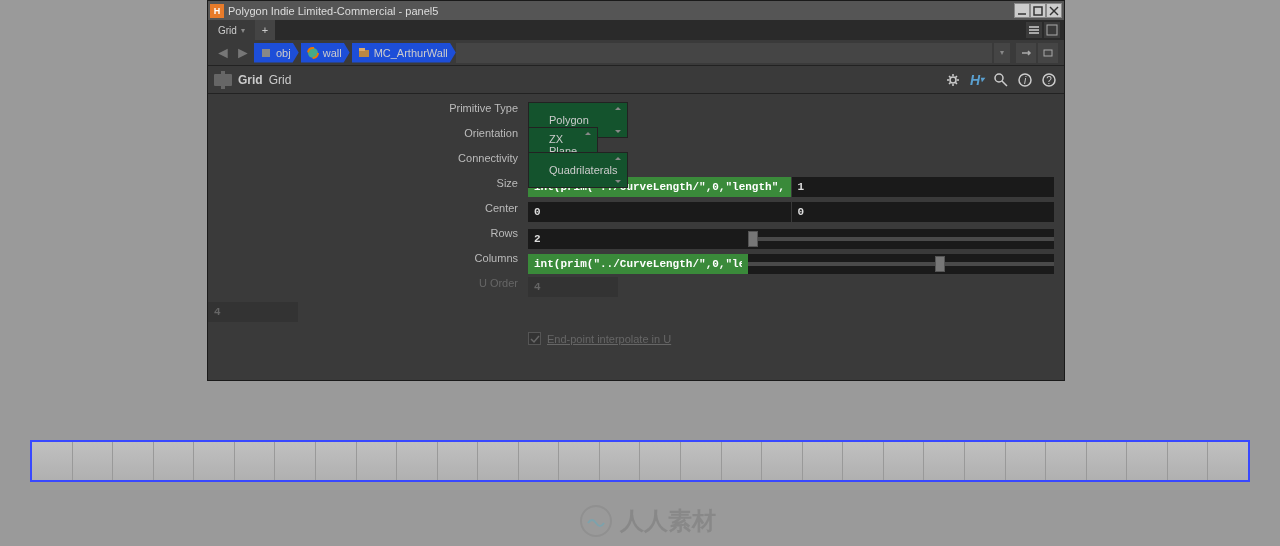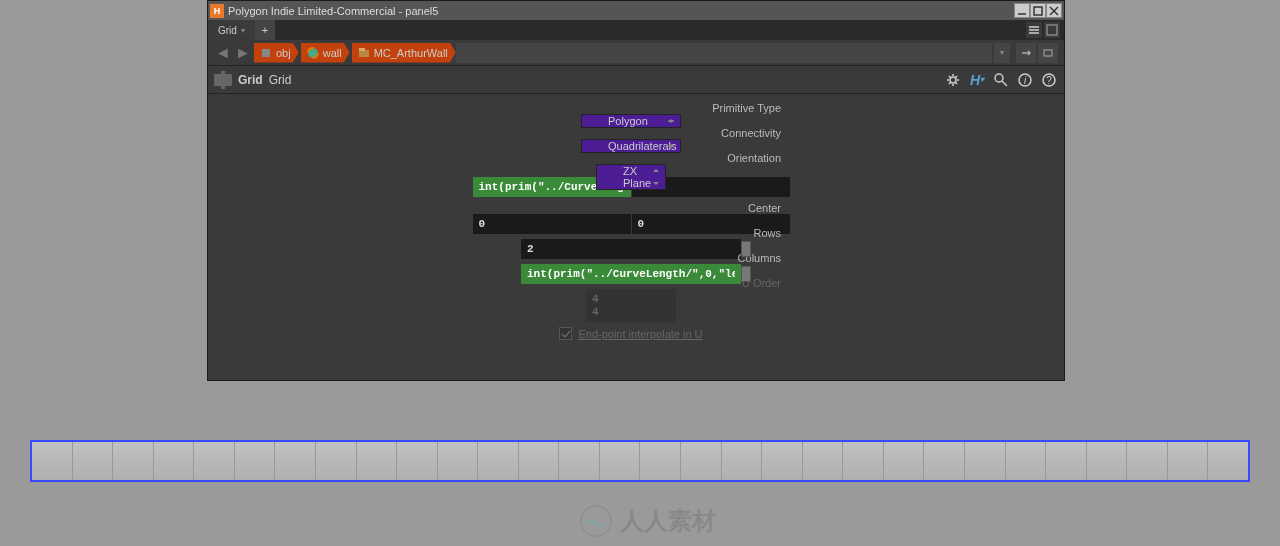--- a/index.html
+++ b/index.html
@@ -21,43 +21,43 @@
 
 .tabbar { height: 20px; background: #2a2a2a; display: flex; align-items: center; }
 .tab { padding: 2px 10px; background: #3a3a3a; color: #ccc; font-size: 10px; display: flex; align-items: center; gap: 4px; height: 100%; }
 .tab-dd { color: #888; font-size: 8px; }
 .tab-add { width: 20px; height: 100%; background: #444; color: #ccc; display: flex; align-items: center; justify-content: center; cursor: pointer; font-size: 11px; }
 .tabbar-right { margin-left: auto; display: flex; gap: 2px; padding-right: 4px; }
 .tabbar-icon { width: 16px; height: 16px; background: #3a3a3a; display: flex; align-items: center; justify-content: center; cursor: pointer; }
 
 .breadcrumb { height: 26px; background: #3a3a3a; display: flex; align-items: center; padding: 0 6px; gap: 2px; border-bottom: 1px solid #222; }
 .bc-nav { width: 18px; height: 18px; display: flex; align-items: center; justify-content: center; color: #777; cursor: pointer; }
-.bc-item { background: #c2410c; height: 20px; padding: 0 8px 0 6px; display: flex; align-items: center; gap: 4px; font-size: 11px; color: #ccc; cursor: pointer; position: relative; clip-path: polygon(0 0, calc(100% - 6px) 0, 100% 50%, calc(100% - 6px) 100%, 0 100%); }
+.bc-item { background: #1d4ed8; height: 20px; padding: 0 8px 0 6px; display: flex; align-items: center; gap: 4px; font-size: 11px; color: #ccc; cursor: pointer; position: relative; clip-path: polygon(0 0, calc(100% - 6px) 0, 100% 50%, calc(100% - 6px) 100%, 0 100%); }
 .bc-icon { width: 12px; height: 12px; display: inline-block; }
 .bc-fill { flex: 1; height: 20px; background: #454545; margin-left: -2px; }
 .bc-dd { width: 16px; height: 20px; background: #454545; display: flex; align-items: center; justify-content: center; color: #888; font-size: 8px; cursor: pointer; }
 .bc-end { display: flex; gap: 2px; margin-left: 4px; }
 .bc-end-btn { width: 20px; height: 20px; background: #454545; display: flex; align-items: center; justify-content: center; cursor: pointer; color: #aaa; }
 
 .node-header { height: 28px; background: #3a3a3a; display: flex; align-items: center; padding: 0 6px; gap: 6px; border-bottom: 1px solid #222; }
 .node-icon { width: 18px; height: 12px; background: #666; border-radius: 1px; position: relative; }
 .node-icon::before, .node-icon::after { content: ''; position: absolute; left: 50%; width: 4px; height: 3px; background: #666; transform: translateX(-50%); }
 .node-icon::before { top: -3px; }
 .node-icon::after { bottom: -3px; }
 .node-type { font-size: 12px; color: #ccc; font-weight: bold; }
 .node-name { font-size: 12px; color: #ccc; flex: 1; }
 .node-tools { display: flex; gap: 6px; }
 .node-tool { width: 18px; height: 18px; display: flex; align-items: center; justify-content: center; cursor: pointer; color: #aaa; }
 .node-tool.h { color: #5aa0d0; font-style: italic; font-weight: bold; font-size: 14px; }
 
 .params { padding: 8px 10px 8px 0; background: #3a3a3a; }
-.param-row { display: flex; align-items: center; height: 23px; margin-bottom: 2px; flex-direction: column; }
+.param-row { display: flex; height: 23px; margin-bottom: 2px; }
 .param-label { width: 320px; text-align: right; padding-right: 10px; font-size: 11px; color: #bbb; }
 .param-label.disabled { color: #666; }
-.dropdown { background: #4c1d95; border: 1px solid #222; height: 36px; padding: 0 20px 0 26px; font-size: 11px; color: #ccc; position: relative; cursor: pointer; display: flex; align-items: center; }
+.dropdown { background: #14532d; border: 1px solid #222; height: 36px; padding: 0 20px 0 20px; font-size: 11px; color: #ccc; position: relative; cursor: pointer; display: flex; align-items: center; }
 .dropdown::after { content: ''; position: absolute; right: 6px; top: 4px; width: 0; height: 0; border-left: 3px solid transparent; border-right: 3px solid transparent; border-bottom: 3px solid #888; }
 .dropdown::before { content: ''; position: absolute; right: 6px; bottom: 4px; width: 0; height: 0; border-left: 3px solid transparent; border-right: 3px solid transparent; border-top: 3px solid #888; }
 .dd-primtype { width: 100px; }
 .dd-conn { width: 100px; }
 .dd-orient { width: 70px; }
 
 .param-fields { display: flex; gap: 1px; flex: 1; }
 .field { background: #1a1a1a; border: none; height: 20px; padding: 0 6px; font-size: 11px; color: #ddd; font-family: 'Courier New', monospace; font-weight: bold; flex: 1; }
 .field.expr { background: #3a8a3a; color: #fff; }
 .field.disabled { background: #333; color: #666; }
@@ -209,30 +209,31 @@
   </div>
 
   <div class="params">
 
     <div class="param-row">
       <div class="param-label">Primitive Type</div>
       <div class="dropdown dd-primtype">Polygon</div>
     </div>
 
     <div class="param-row">
+      <div class="param-label">Orientation</div>
+      <div class="dropdown dd-orient">ZX Plane</div>
+    </div>
+
+    <div class="param-row">
       <div class="param-label">Connectivity</div>
       <div class="dropdown dd-conn">Quadrilaterals</div>
     </div>
 
     <div class="param-row">
-      <div class="param-label">Orientation</div>
-      <div class="dropdown dd-orient">ZX Plane</div>
-    </div>
-
-    <div class="param-row">
+      <div class="param-label">Size</div>
       <div class="param-fields">
         <input class="field expr" value="int(prim(&quot;../CurveLength/&quot;,0,&quot;length&quot;,0))" style="">
         <input class="field" value="1" style="">
       </div>
     </div>
 
     <div class="param-row">
       <div class="param-label">Center</div>
       <div class="param-fields">
         <input class="field" value="0" style="">

